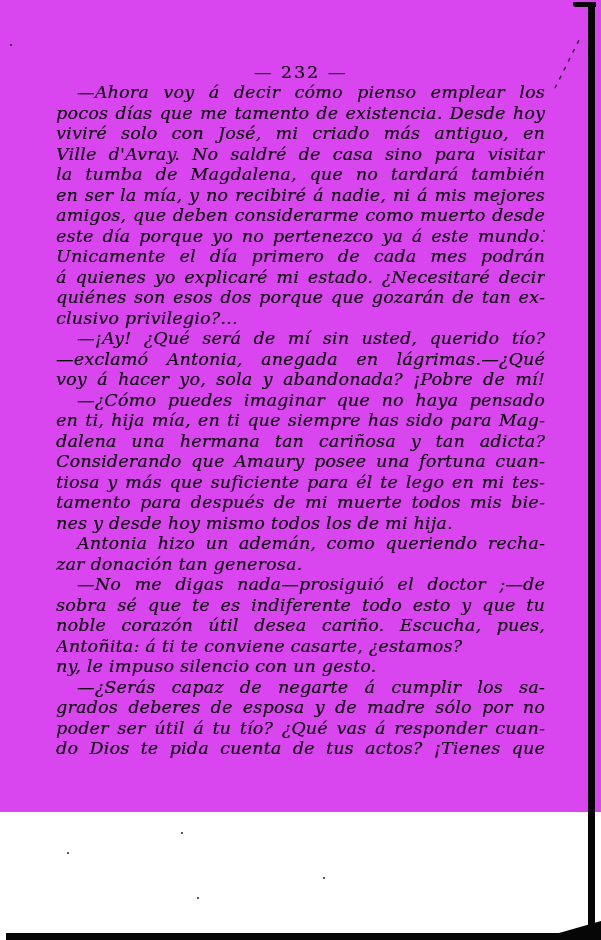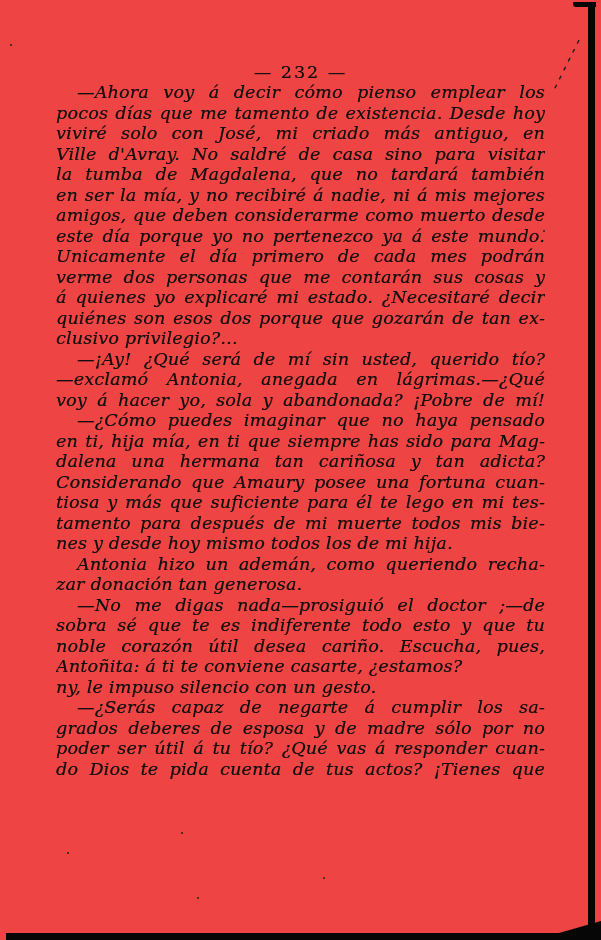--- a/index.html
+++ b/index.html
@@ -4,22 +4,22 @@
 <style>
   html, body { margin: 0; padding: 0; }
   body {
     width: 601px; height: 940px;
     background: #ffffff;
     font-family: "DejaVu Serif", serif;
     overflow: hidden;
   }
   .scan-page {
     position: relative;
-    width: 601px; height: 940px;
-    background: #ef4444;
+    width: 601px; height: 812px;
+    background: #d946ef;
   }
   .text-col {
     position: absolute;
     left: 56px; top: 62px;
     width: 489px;
     color: #0f0f0f;
     font-size: 17.5px;
     letter-spacing: 0.2px;
     text-shadow: 0.3px 0 0 rgba(0,0,0,0.5);
   }
@@ -78,21 +78,20 @@
     <div class="para">
       <div class="ln ind">—Ahora voy á decir cómo pienso emplear los</div>
       <div class="ln">pocos días que me tamento de existencia. Desde hoy</div>
       <div class="ln">viviré solo con José, mi criado más antiguo, en</div>
       <div class="ln">Ville d'Avray. No saldré de casa sino para visitar</div>
       <div class="ln">la tumba de Magdalena, que no tardará también</div>
       <div class="ln">en ser la mía, y no recibiré á nadie, ni á mis mejores</div>
       <div class="ln">amigos, que deben considerarme como muerto desde</div>
       <div class="ln">este día porque yo no pertenezco ya á este mundo.</div>
       <div class="ln">Unicamente el día primero de cada mes podrán</div>
-      <div class="ln">verme dos personas que me contarán sus cosas y</div>
       <div class="ln">á quienes yo explicaré mi estado. ¿Necesitaré decir</div>
       <div class="ln">quiénes son esos dos porque que gozarán de tan ex-</div>
       <div class="ln last">clusivo privilegio?...</div>
     </div>
 
     <div class="para">
       <div class="ln ind">—¡Ay! ¿Qué será de mí sin usted, querido tío?</div>
       <div class="ln">—exclamó Antonia, anegada en lágrimas.—¿Qué</div>
       <div class="ln">voy á hacer yo, sola y abandonada? ¡Pobre de mí!</div>
     </div>

